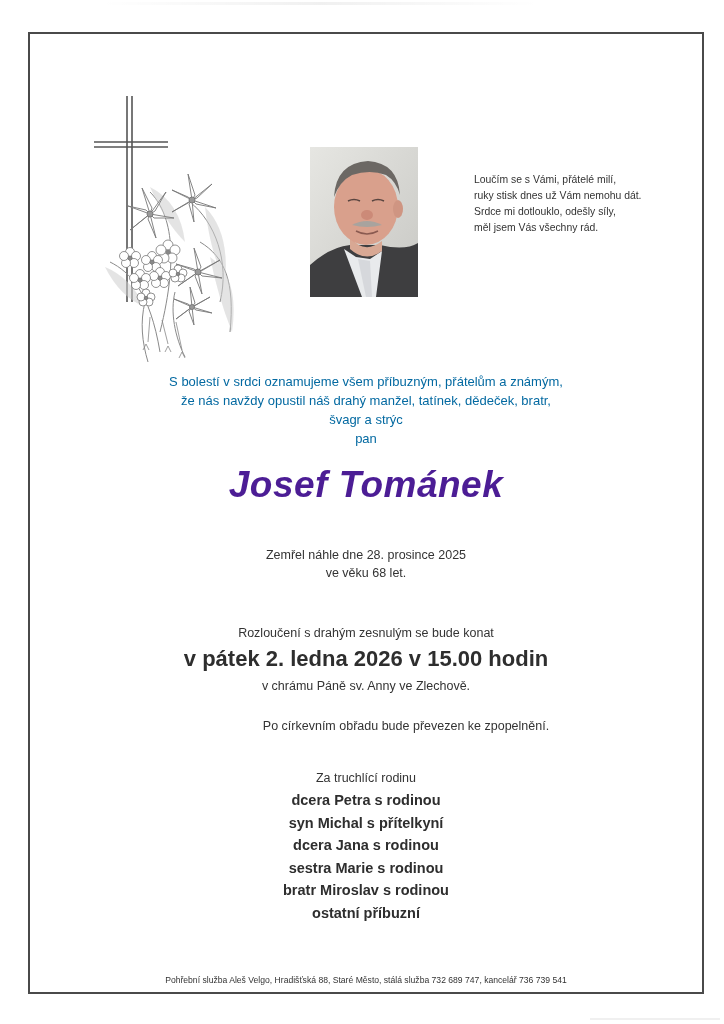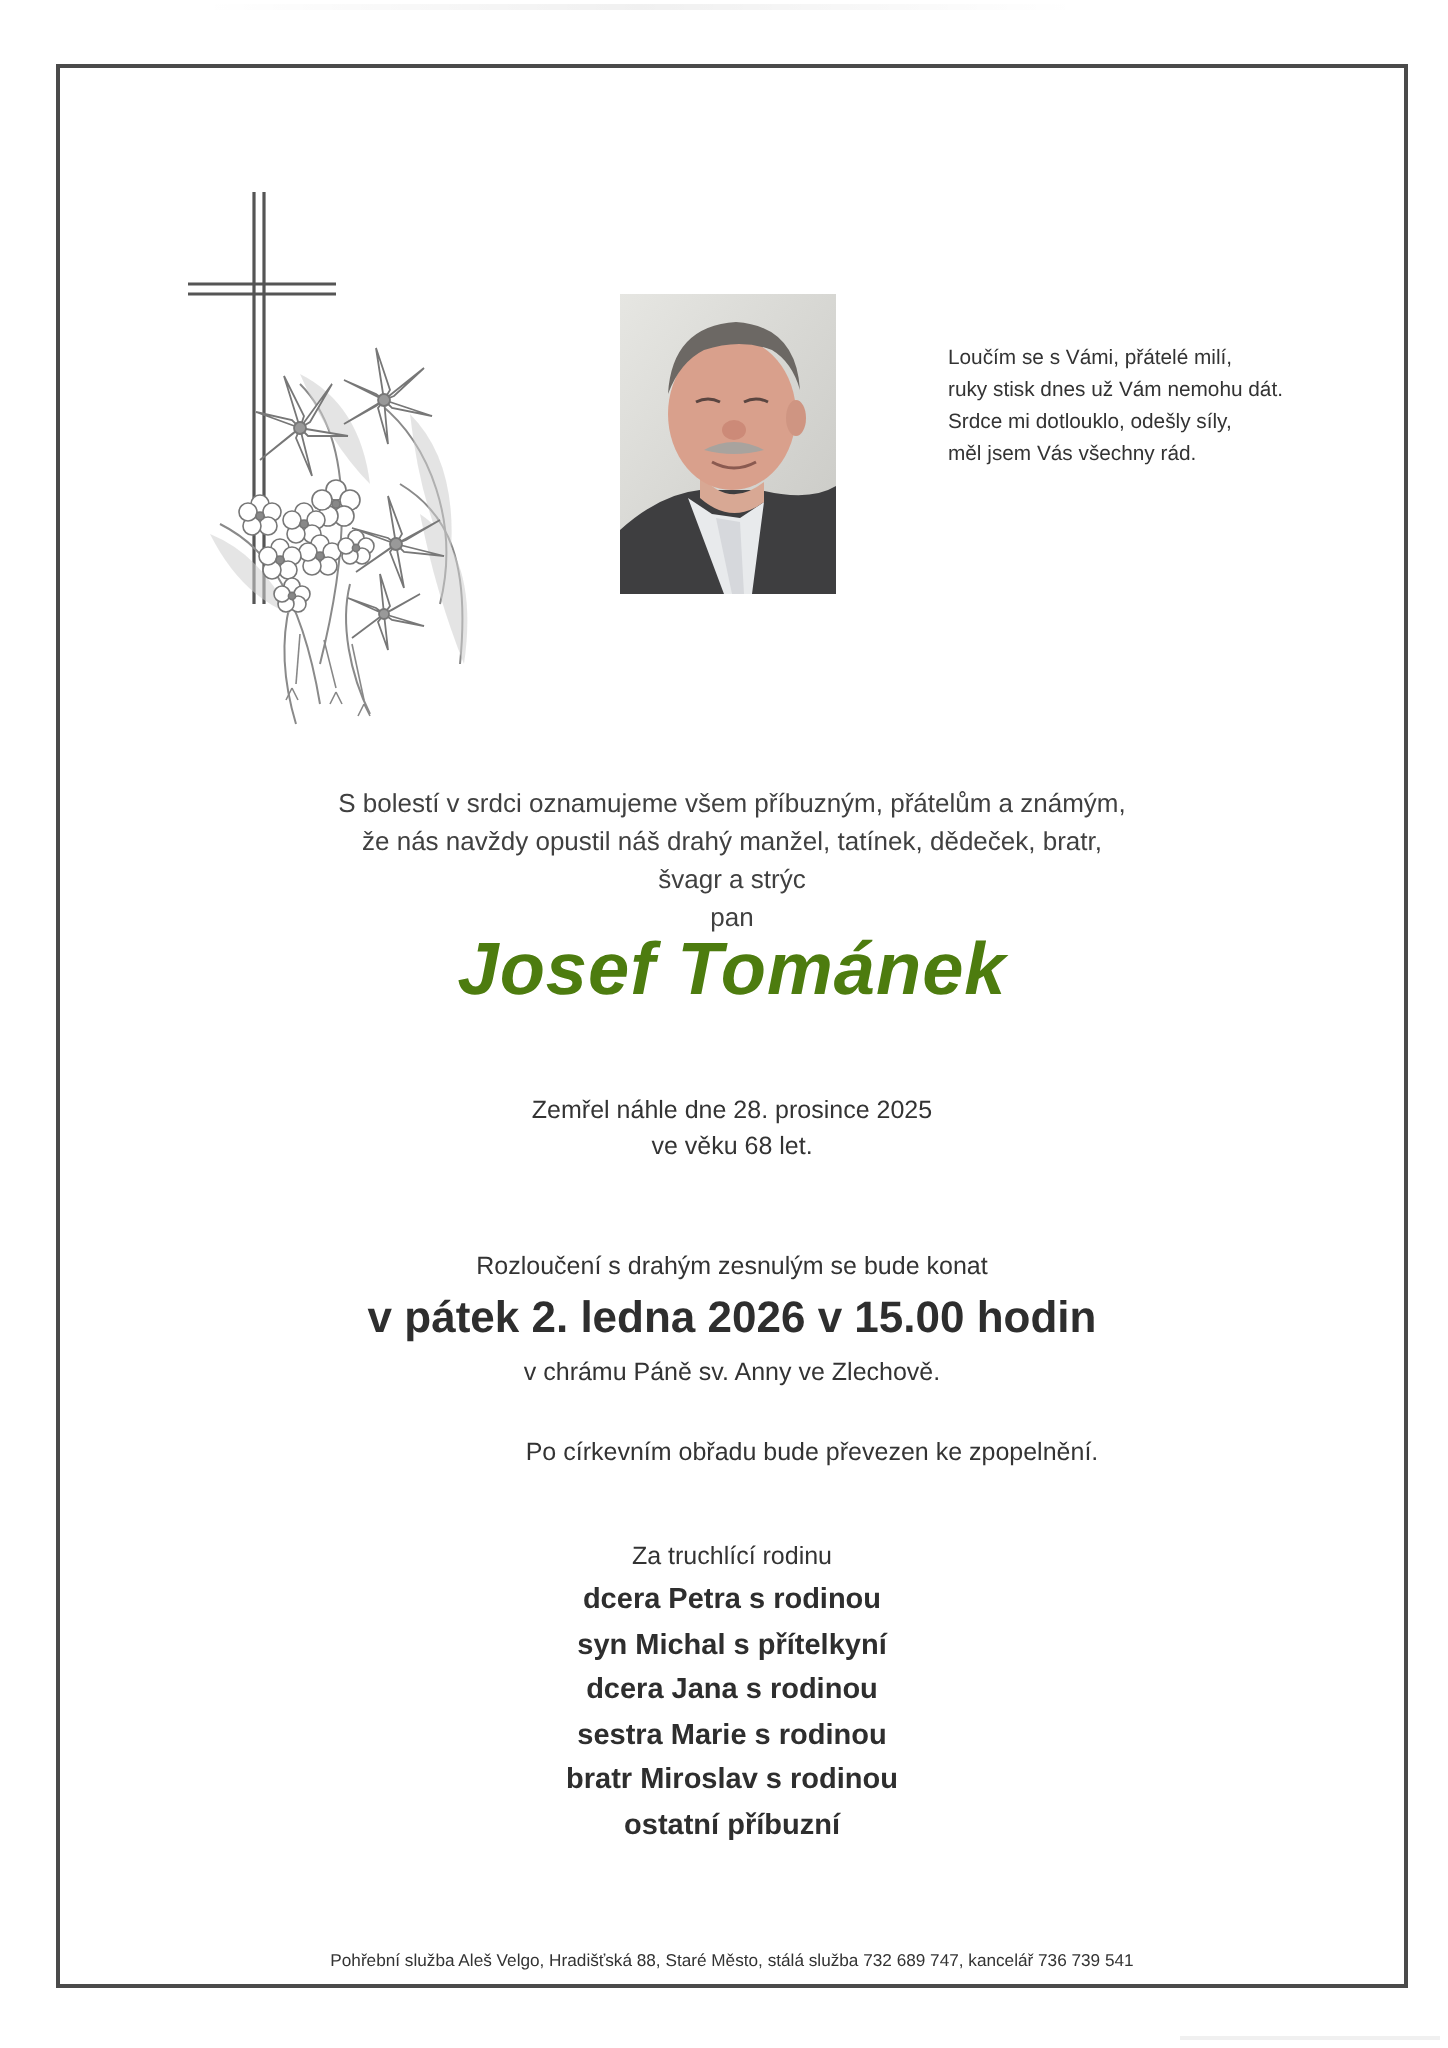--- a/index.html
+++ b/index.html
@@ -17,23 +17,23 @@
   .photo {
     position: absolute; left: 310px; top: 147px; width: 108px; height: 150px; overflow: hidden;
     background: #dcdcd8;
   }
   .poem {
     position: absolute; left: 474px; top: 172px; width: 230px;
     font-size: 10.4px; line-height: 16px; color: #333;
   }
   .poem div { white-space: nowrap; }
   .center-block { position: absolute; left: 28px; width: 676px; text-align: center; }
-  .announce { top: 392px; font-size: 13px; line-height: 19px; color: #404040; }
+  .announce { top: 372px; font-size: 13px; line-height: 19px; color: #0369a1; }
   .name {
-    top: 464px; font-size: 37px; font-weight: bold; font-style: italic; color: #4d7c0f; letter-spacing: 0.5px;
+    top: 464px; font-size: 37px; font-weight: bold; font-style: italic; color: #4c1d95; letter-spacing: 0.5px;
   }
   .death { top: 546px; font-size: 12.5px; line-height: 18px; color: #333; }
   .funeral-intro { top: 626px; font-size: 12.5px; color: #333; }
   .funeral-date { top: 646px; font-size: 22px; font-weight: bold; color: #2e2e2e; }
   .funeral-place { top: 679px; font-size: 12.5px; color: #333; }
   .ceremony { top: 719px; font-size: 12.5px; color: #333; margin-left: 40px; }
   .mourners-intro { top: 771px; font-size: 12.5px; color: #333; }
   .mourners { top: 789px; font-size: 14.5px; font-weight: bold; line-height: 22.5px; color: #2e2e2e; }
   .footer { top: 975px; font-size: 8.6px; color: #333; }
 </style>

